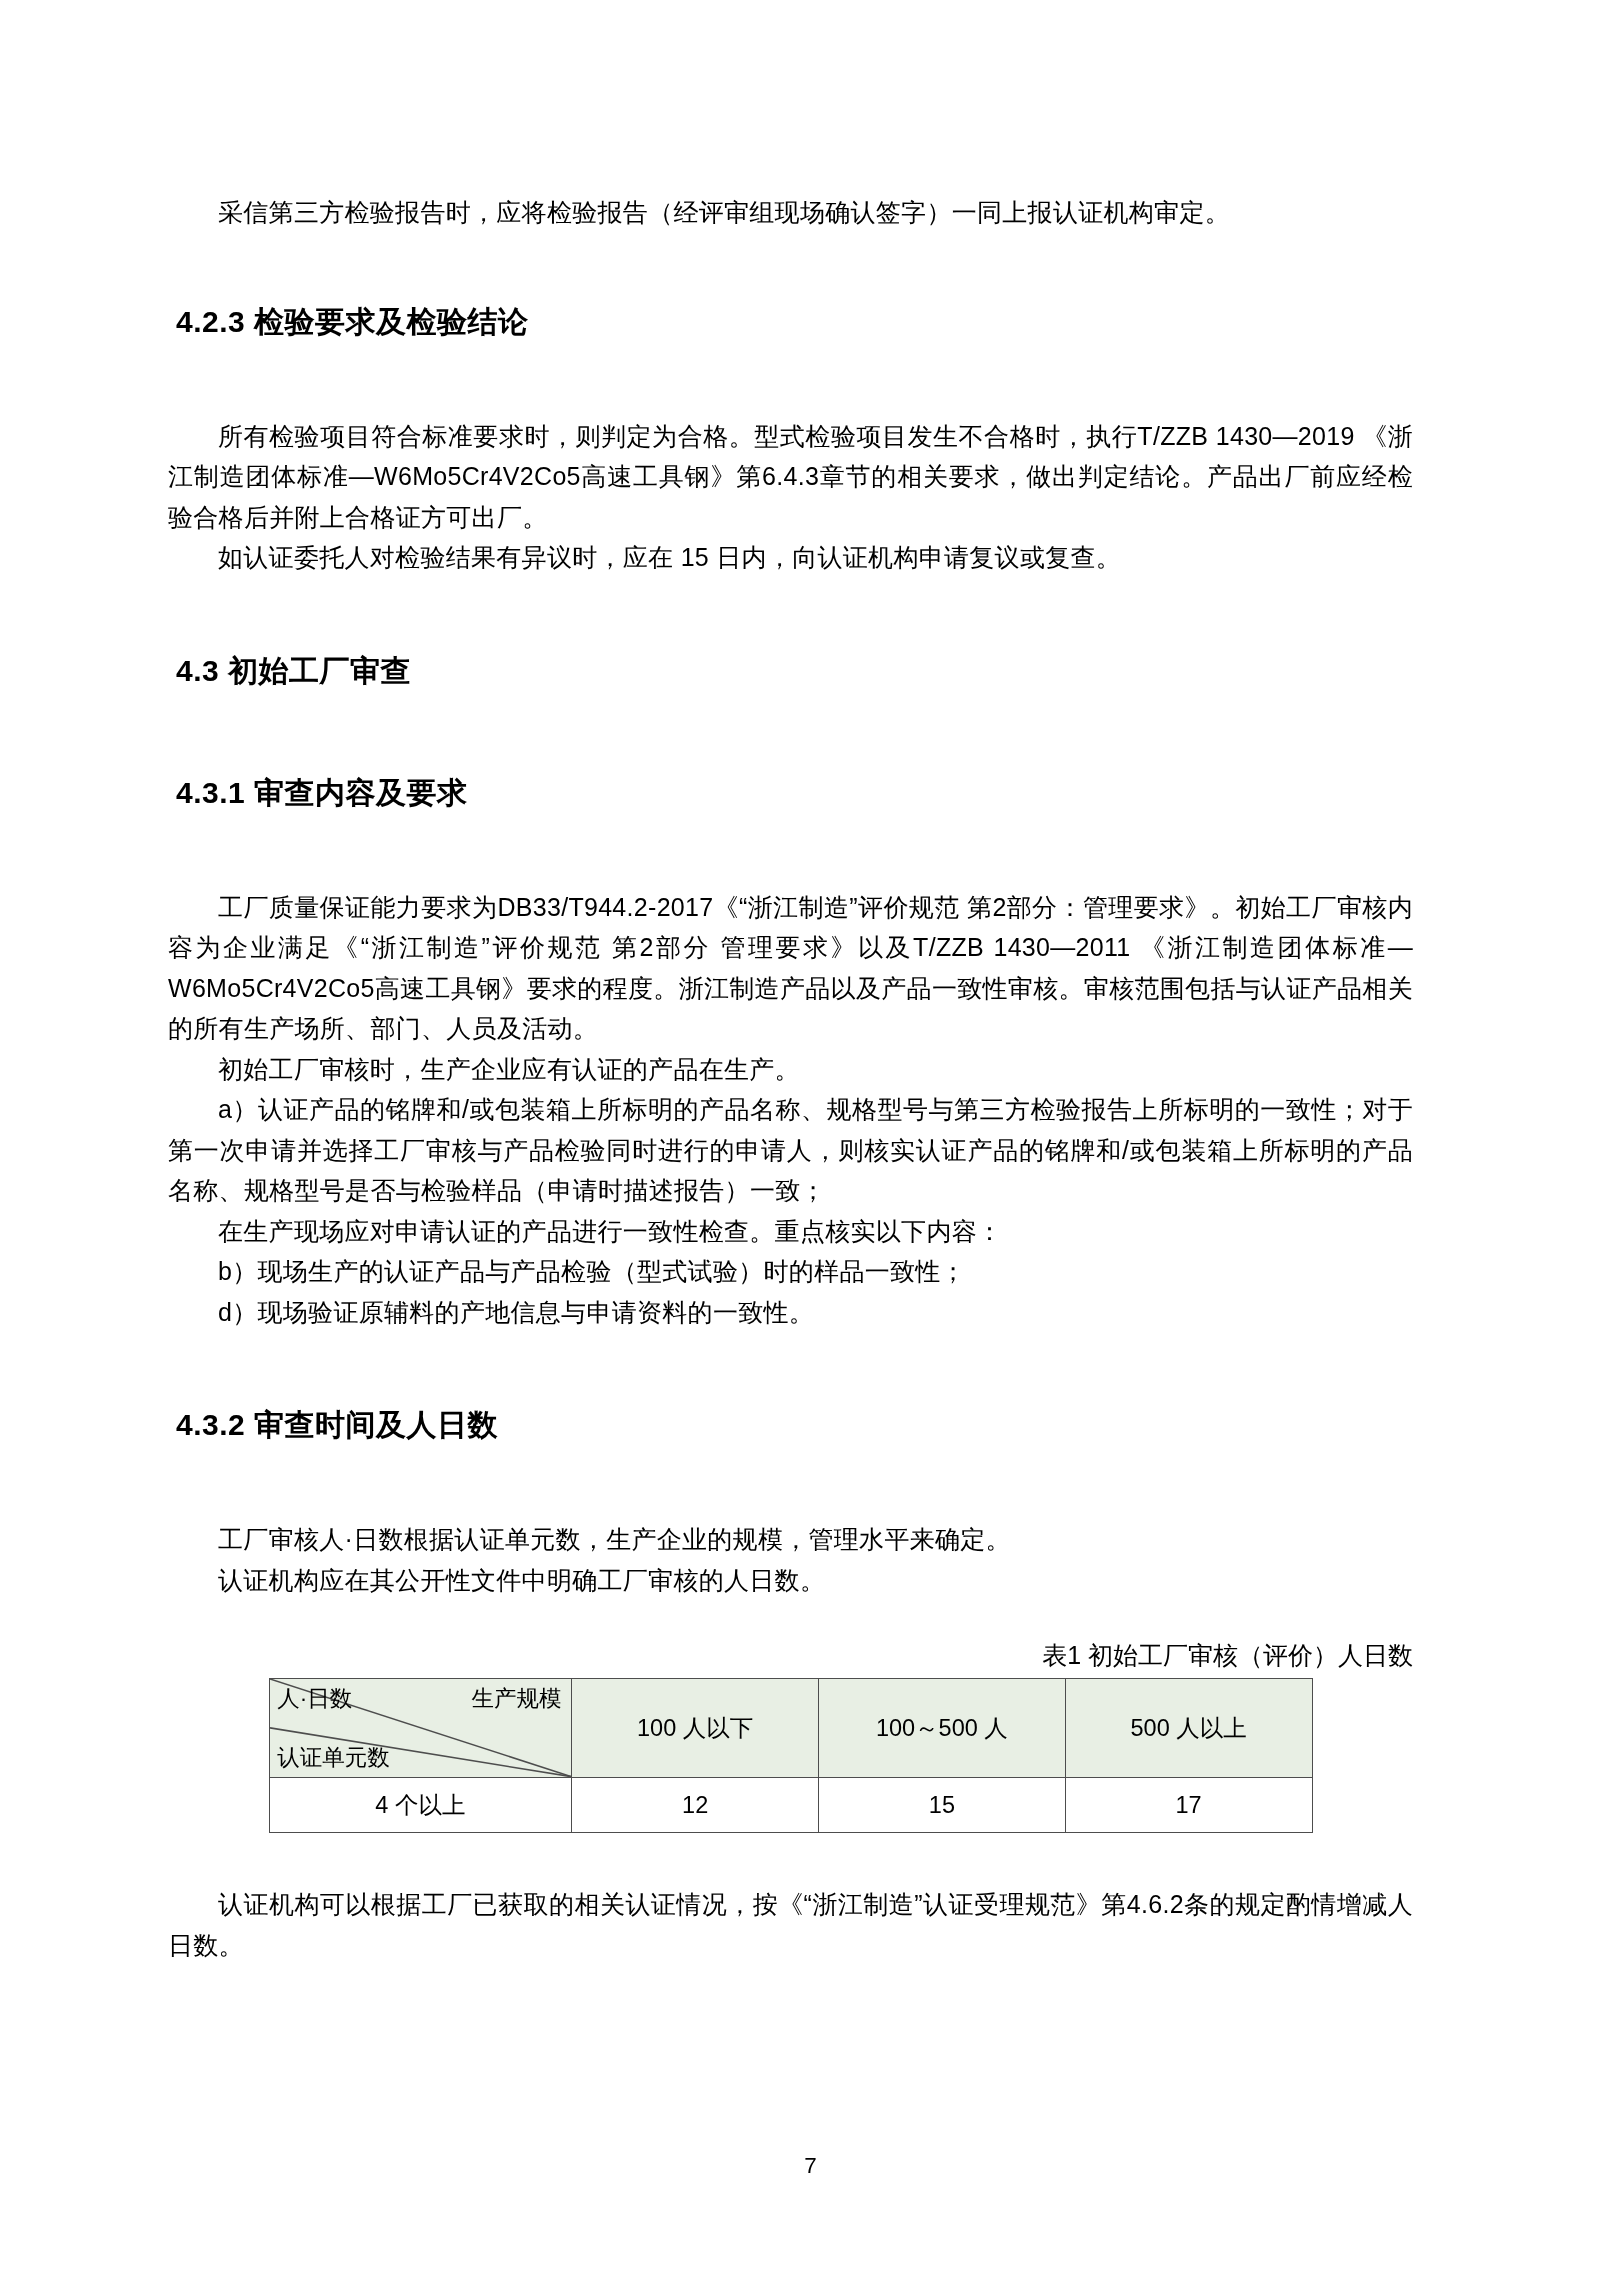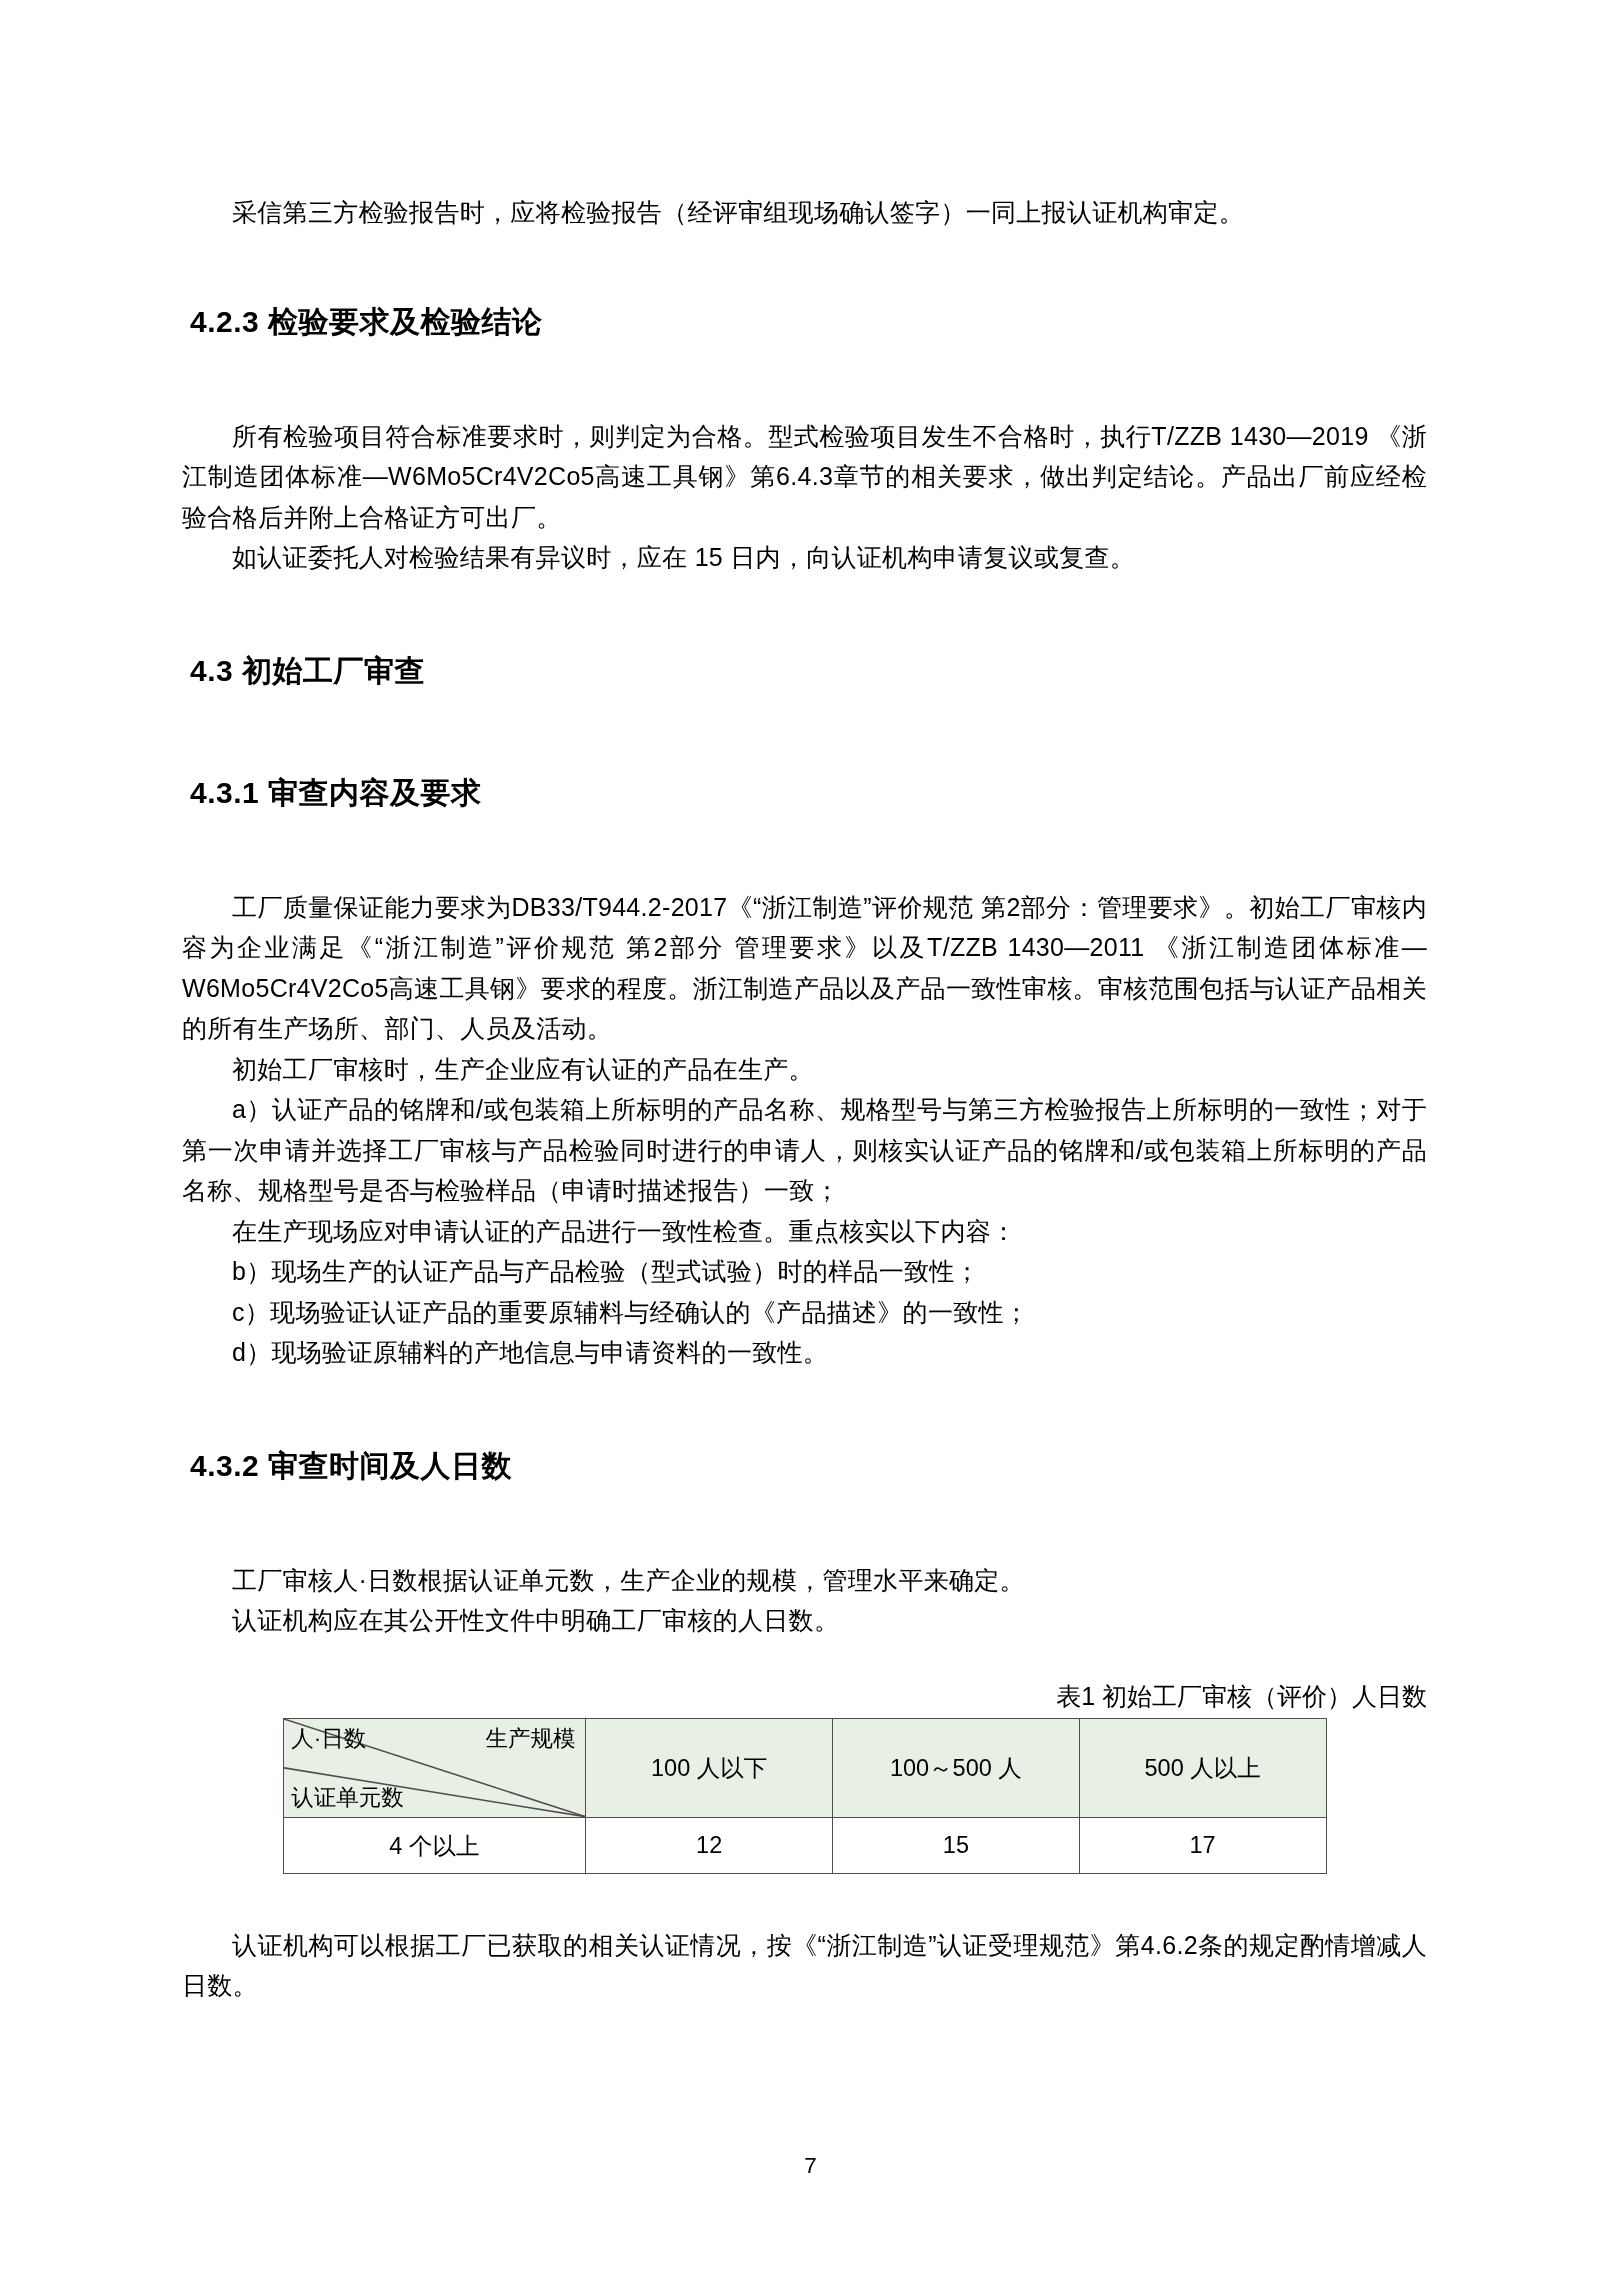--- a/index.html
+++ b/index.html
@@ -11,21 +11,21 @@
     position: relative;
     width: 1621px;
     height: 2293px;
     background: #ffffff;
     font-family: "Liberation Sans", sans-serif;
     color: #000000;
     box-sizing: border-box;
   }
   .content {
     position: absolute;
-    left: 182px;
+    left: 168px;
     top: 192px;
     width: 1245px;
   }
   p.body {
     font-size: 25px;
     line-height: 1.62;
     margin: 0;
     text-align: justify;
     letter-spacing: 0.3px;
   }
@@ -130,21 +130,20 @@
     <div class="sp-c"></div>
 
     <h2 class="heading">4.3.1 审查内容及要求</h2>
     <div class="sp-c"></div>
 
     <p class="body indent">工厂质量保证能力要求为DB33/T944.2-2017《“浙江制造”评价规范 第2部分：管理要求》。初始工厂审核内容为企业满足《“浙江制造”评价规范 第2部分 管理要求》以及T/ZZB 1430—2011 《浙江制造团体标准—W6Mo5Cr4V2Co5高速工具钢》要求的程度。浙江制造产品以及产品一致性审核。审核范围包括与认证产品相关的所有生产场所、部门、人员及活动。</p>
     <p class="body indent">初始工厂审核时，生产企业应有认证的产品在生产。</p>
     <p class="body indent">a）认证产品的铭牌和/或包装箱上所标明的产品名称、规格型号与第三方检验报告上所标明的一致性；对于第一次申请并选择工厂审核与产品检验同时进行的申请人，则核实认证产品的铭牌和/或包装箱上所标明的产品名称、规格型号是否与检验样品（申请时描述报告）一致；</p>
     <p class="body indent">在生产现场应对申请认证的产品进行一致性检查。重点核实以下内容：</p>
     <p class="body indent">b）现场生产的认证产品与产品检验（型式试验）时的样品一致性；</p>
-    <p class="body indent">c）现场验证认证产品的重要原辅料与经确认的《产品描述》的一致性；</p>
     <p class="body indent">d）现场验证原辅料的产地信息与申请资料的一致性。</p>
 
     <div class="sp-c"></div>
     <h2 class="heading">4.3.2 审查时间及人日数</h2>
     <div class="sp-c"></div>
 
     <p class="body indent">工厂审核人·日数根据认证单元数，生产企业的规模，管理水平来确定。</p>
     <p class="body indent">认证机构应在其公开性文件中明确工厂审核的人日数。</p>
 
     <div class="sp-e"></div>

